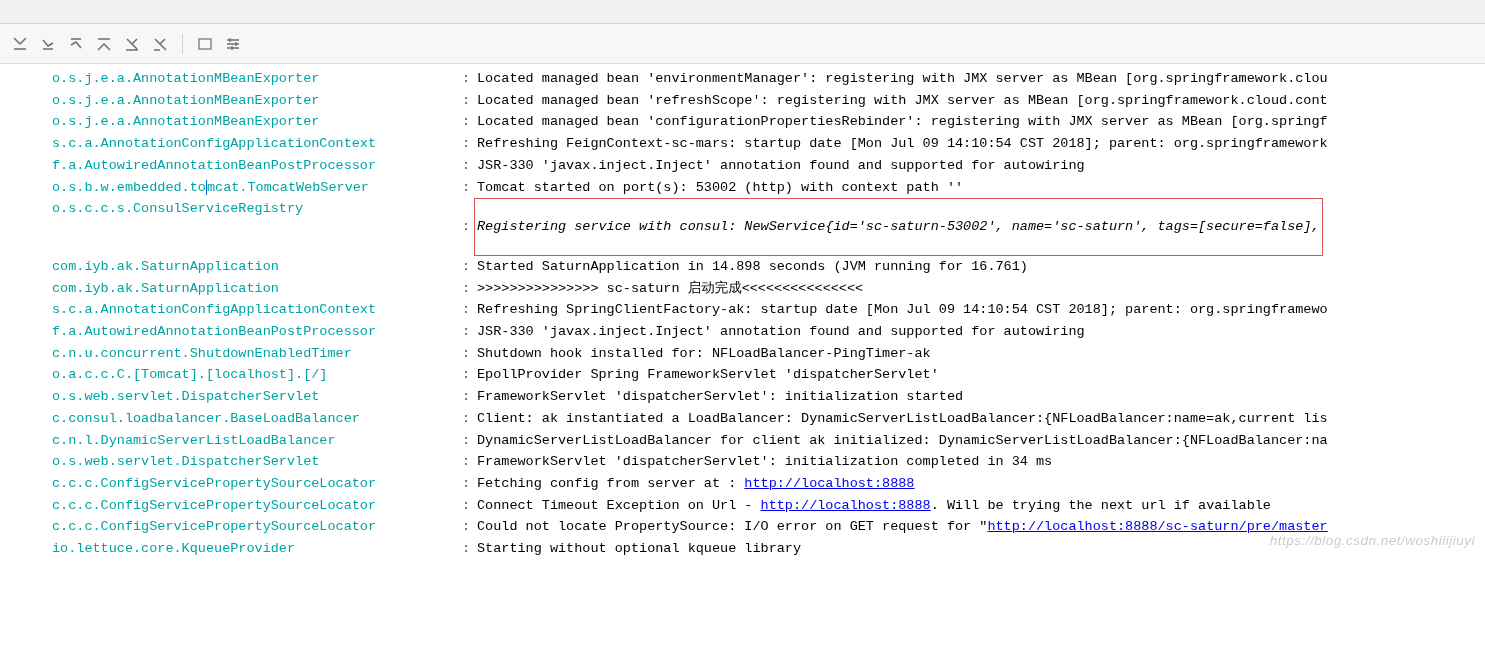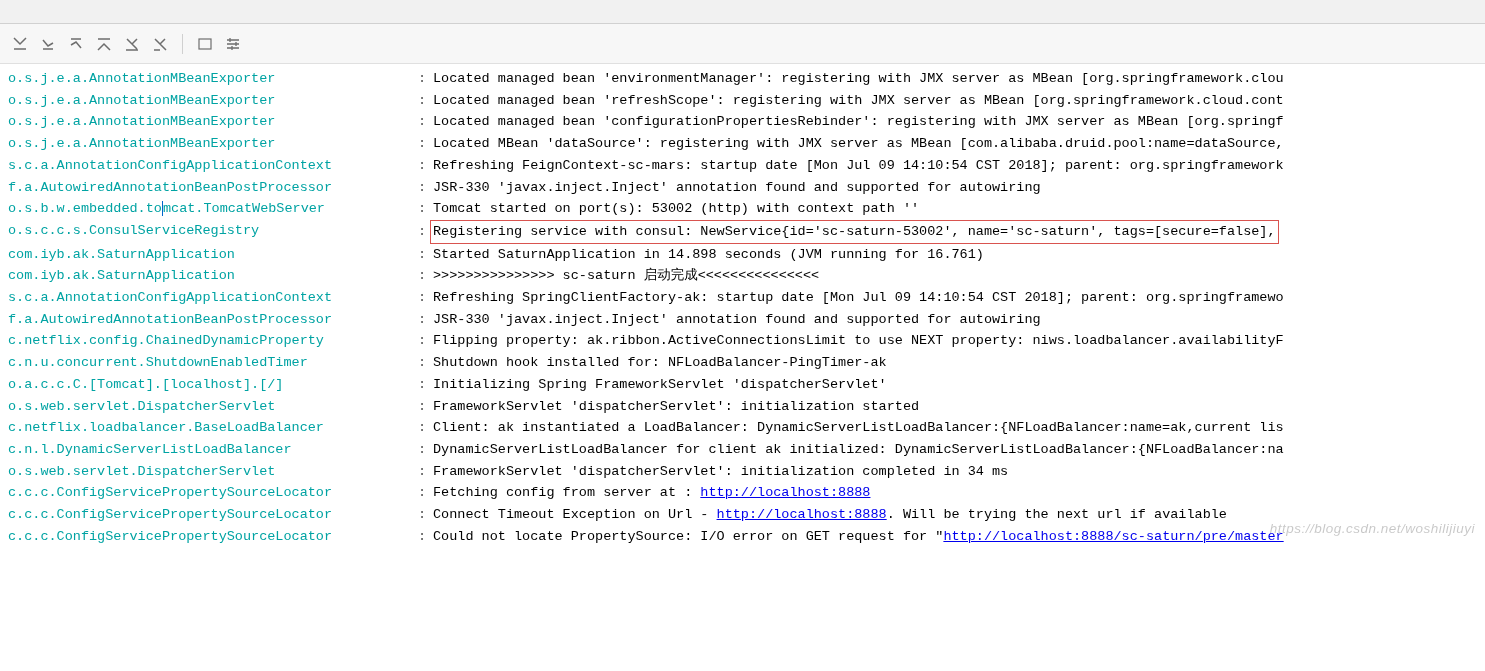--- a/index.html
+++ b/index.html
@@ -3,26 +3,26 @@
   <meta charset="utf-8">
   <style>
     * { margin: 0; padding: 0; box-sizing: border-box; }
     body { font-family: Consolas, 'Courier New', monospace; font-size: 14px; background: #fff; color: #000; overflow-x: auto; }
     .tabs-bar { height: 24px; background: #f1f1f1; border-bottom: 1px solid #d1d1d1; }
     .toolbar { height: 40px; background: #f7f7f7; border-bottom: 1px solid #e0e0e0; display: flex; align-items: center; padding: 0 10px; gap: 8px; }
     .toolbar .icon-btn { width: 20px; height: 20px; display: inline-flex; align-items: center; justify-content: center; cursor: pointer; color: #6e6e6e; }
     .toolbar .icon-btn svg { width: 16px; height: 16px; }
     .toolbar .sep { width: 1px; height: 20px; background: #d0d0d0; margin: 0 4px; }
     .log-area { background: #fff; padding: 4px 8px; white-space: nowrap; font-size: 13.5px; line-height: 21.7px; position: relative; }
-    .log-row { white-space: nowrap; }
+    .log-row { white-space: nowrap; margin-left: 44px; }
     .logger-col { color: #00a3a3; display: inline-block; width: 410px; overflow: hidden; vertical-align: top; }
     .sep-col { display: inline-block; width: 15px; color: #555; }
     .msg-col { display: inline; color: #000; }
     .link { color: #0000ee; text-decoration: underline; }
-    .highlight-box { border: 1px solid #d9534f; padding: 0 2px; display: inline-block; margin-left: -3px; }
+    .highlight-box { border: 1px solid #d9534f; padding: 17px 2px; display: inline-block; margin-left: -3px; font-style: italic; }
     .cursor { border-left: 1px solid #0066cc; }
     .watermark { position: absolute; bottom: 12px; right: 10px; color: rgba(0,0,0,0.22); letter-spacing: 0.5px; font-family: Arial, sans-serif; font-style: italic;}
   </style>
 </head>
 <body>
 
 <div class="tabs-bar"></div>
 
 <div class="toolbar">
   <span class="icon-btn">
@@ -65,33 +65,32 @@
       <svg viewBox="0 0 16 16">
         <path d="M2 4 L14 4 M2 8 L14 8 M2 12 L14 12 M5 2 L5 6 M11 6 L11 10 M7 10 L7 14" stroke="currentColor" stroke-width="1.3" fill="none"></path>
       </svg>
     </span>
 </div>
 
 <div class="log-area" id="log-area">
   <div class="log-row"><span class="logger-col">o.s.j.e.a.AnnotationMBeanExporter</span><span class="sep-col">:</span><span class="msg-col">Located managed bean 'environmentManager': registering with JMX server as MBean [org.springframework.clou</span></div>
     <div class="log-row"><span class="logger-col">o.s.j.e.a.AnnotationMBeanExporter</span><span class="sep-col">:</span><span class="msg-col">Located managed bean 'refreshScope': registering with JMX server as MBean [org.springframework.cloud.cont</span></div>
     <div class="log-row"><span class="logger-col">o.s.j.e.a.AnnotationMBeanExporter</span><span class="sep-col">:</span><span class="msg-col">Located managed bean 'configurationPropertiesRebinder': registering with JMX server as MBean [org.springf</span></div>
-    <div class="log-row"><span class="logger-col">o.s.j.e.a.AnnotationMBeanExporter</span><span class="sep-col">:</span><span class="msg-col">Located MBean 'dataSource': registering with JMX server as MBean [com.alibaba.druid.pool:name=dataSource,</span></div>
     <div class="log-row"><span class="logger-col">s.c.a.AnnotationConfigApplicationContext</span><span class="sep-col">:</span><span class="msg-col">Refreshing FeignContext-sc-mars: startup date [Mon Jul 09 14:10:54 CST 2018]; parent: org.springframework</span></div>
     <div class="log-row"><span class="logger-col">f.a.AutowiredAnnotationBeanPostProcessor</span><span class="sep-col">:</span><span class="msg-col">JSR-330 'javax.inject.Inject' annotation found and supported for autowiring</span></div>
     <div class="log-row"><span class="logger-col">o.s.b.w.embedded.to<span class="cursor"></span>mcat.TomcatWebServer</span><span class="sep-col">:</span><span class="msg-col">Tomcat started on port(s): 53002 (http) with context path ''</span></div>
     <div class="log-row"><span class="logger-col">o.s.c.c.s.ConsulServiceRegistry</span><span class="sep-col">:</span><span class="msg-col highlight-box">Registering service with consul: NewService{id='sc-saturn-53002', name='sc-saturn', tags=[secure=false],</span></div>
     <div class="log-row"><span class="logger-col">com.iyb.ak.SaturnApplication</span><span class="sep-col">:</span><span class="msg-col">Started SaturnApplication in 14.898 seconds (JVM running for 16.761)</span></div>
     <div class="log-row"><span class="logger-col">com.iyb.ak.SaturnApplication</span><span class="sep-col">:</span><span class="msg-col">&gt;&gt;&gt;&gt;&gt;&gt;&gt;&gt;&gt;&gt;&gt;&gt;&gt;&gt;&gt; sc-saturn 启动完成&lt;&lt;&lt;&lt;&lt;&lt;&lt;&lt;&lt;&lt;&lt;&lt;&lt;&lt;&lt;</span></div>
     <div class="log-row"><span class="logger-col">s.c.a.AnnotationConfigApplicationContext</span><span class="sep-col">:</span><span class="msg-col">Refreshing SpringClientFactory-ak: startup date [Mon Jul 09 14:10:54 CST 2018]; parent: org.springframewo</span></div>
     <div class="log-row"><span class="logger-col">f.a.AutowiredAnnotationBeanPostProcessor</span><span class="sep-col">:</span><span class="msg-col">JSR-330 'javax.inject.Inject' annotation found and supported for autowiring</span></div>
-    <div class="log-row"><span class="logger-col">c.netflix.config.ChainedDynamicProperty</span><span class="sep-col">:</span><span class="msg-col">Flipping property: ak.ribbon.ActiveConnectionsLimit to use NEXT property: niws.loadbalancer.availabilityF</span></div>
     <div class="log-row"><span class="logger-col">c.n.u.concurrent.ShutdownEnabledTimer</span><span class="sep-col">:</span><span class="msg-col">Shutdown hook installed for: NFLoadBalancer-PingTimer-ak</span></div>
-    <div class="log-row"><span class="logger-col">o.a.c.c.C.[Tomcat].[localhost].[/]</span><span class="sep-col">:</span><span class="msg-col">Initializing Spring FrameworkServlet 'dispatcherServlet'</span></div>
+    <div class="log-row"><span class="logger-col">o.a.c.c.C.[Tomcat].[localhost].[/]</span><span class="sep-col">:</span><span class="msg-col">EpollProvider Spring FrameworkServlet 'dispatcherServlet'</span></div>
     <div class="log-row"><span class="logger-col">o.s.web.servlet.DispatcherServlet</span><span class="sep-col">:</span><span class="msg-col">FrameworkServlet 'dispatcherServlet': initialization started</span></div>
-    <div class="log-row"><span class="logger-col">c.netflix.loadbalancer.BaseLoadBalancer</span><span class="sep-col">:</span><span class="msg-col">Client: ak instantiated a LoadBalancer: DynamicServerListLoadBalancer:{NFLoadBalancer:name=ak,current lis</span></div>
+    <div class="log-row"><span class="logger-col">c.consul.loadbalancer.BaseLoadBalancer</span><span class="sep-col">:</span><span class="msg-col">Client: ak instantiated a LoadBalancer: DynamicServerListLoadBalancer:{NFLoadBalancer:name=ak,current lis</span></div>
     <div class="log-row"><span class="logger-col">c.n.l.DynamicServerListLoadBalancer</span><span class="sep-col">:</span><span class="msg-col">DynamicServerListLoadBalancer for client ak initialized: DynamicServerListLoadBalancer:{NFLoadBalancer:na</span></div>
     <div class="log-row"><span class="logger-col">o.s.web.servlet.DispatcherServlet</span><span class="sep-col">:</span><span class="msg-col">FrameworkServlet 'dispatcherServlet': initialization completed in 34 ms</span></div>
     <div class="log-row"><span class="logger-col">c.c.c.ConfigServicePropertySourceLocator</span><span class="sep-col">:</span><span class="msg-col">Fetching config from server at : <span class="link">http://localhost:8888</span></span></div>
     <div class="log-row"><span class="logger-col">c.c.c.ConfigServicePropertySourceLocator</span><span class="sep-col">:</span><span class="msg-col">Connect Timeout Exception on Url - <span class="link">http://localhost:8888</span>. Will be trying the next url if available</span></div>
     <div class="log-row"><span class="logger-col">c.c.c.ConfigServicePropertySourceLocator</span><span class="sep-col">:</span><span class="msg-col">Could not locate PropertySource: I/O error on GET request for "<span class="link">http://localhost:8888/sc-saturn/pre/master</span></span></div>
+    <div class="log-row"><span class="logger-col">io.lettuce.core.KqueueProvider</span><span class="sep-col">:</span><span class="msg-col">Starting without optional kqueue library</span></div>
     <div class="watermark">https://blog.csdn.net/woshilijiuyi</div>
 </div>
 
 </body></html>

